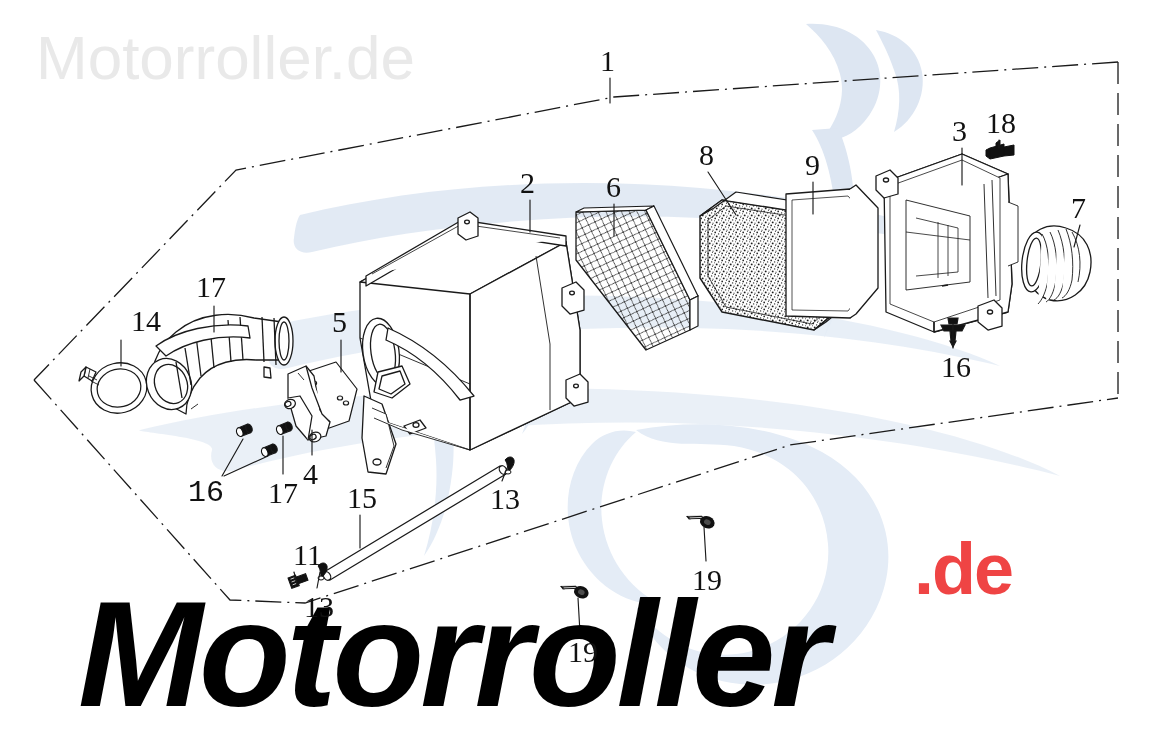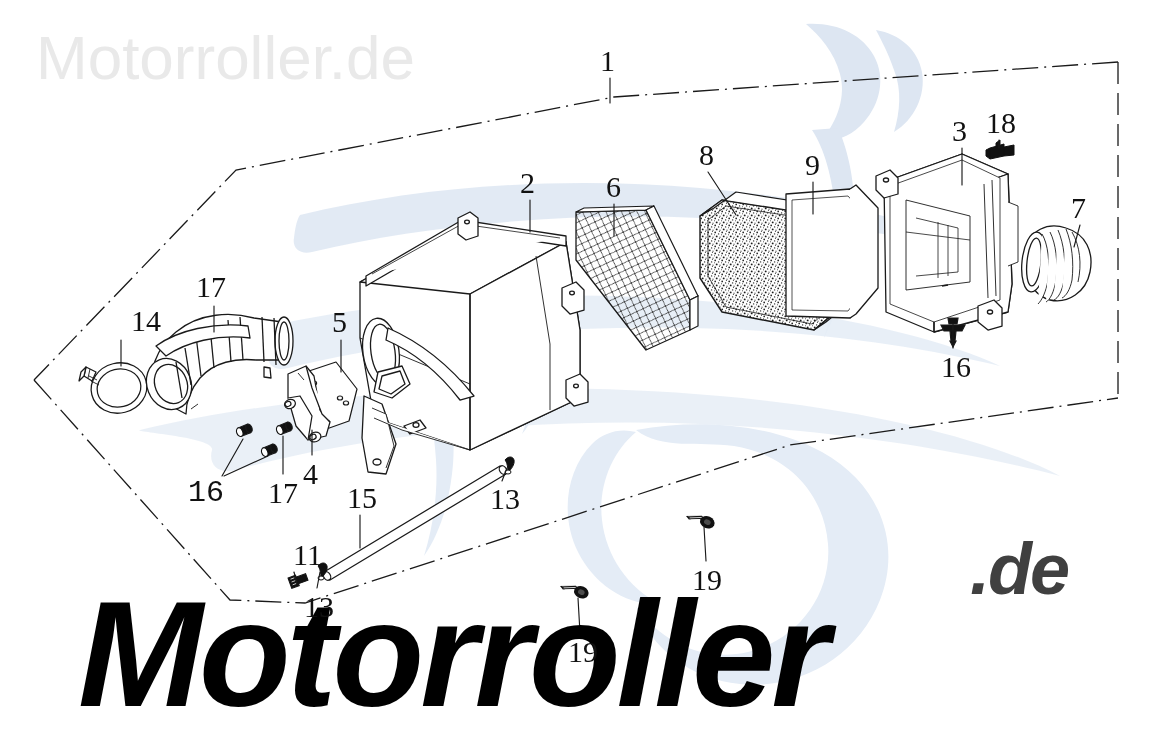--- a/index.html
+++ b/index.html
@@ -44,28 +44,27 @@
     font-size: 150px;
     font-weight: bold;
     font-style: italic;
     letter-spacing: -4px;
     color: #000000;
     white-space: nowrap;
     user-select: none;
   }
   .wm-de-text {
     position: absolute;
-    left: 970px;
+    left: 914px;
     top: 528px;
     font-family: "Liberation Sans", sans-serif;
     font-size: 72px;
     font-weight: bold;
-    font-style: italic;
     letter-spacing: -2px;
-    color: #404040;
+    color: #ef4444;
     white-space: nowrap;
     user-select: none;
   }
   .callout {
     position: absolute;
     font-family: "Liberation Serif", "DejaVu Serif", serif;
     font-size: 30px;
     color: #111111;
     line-height: 1;
     user-select: none;

